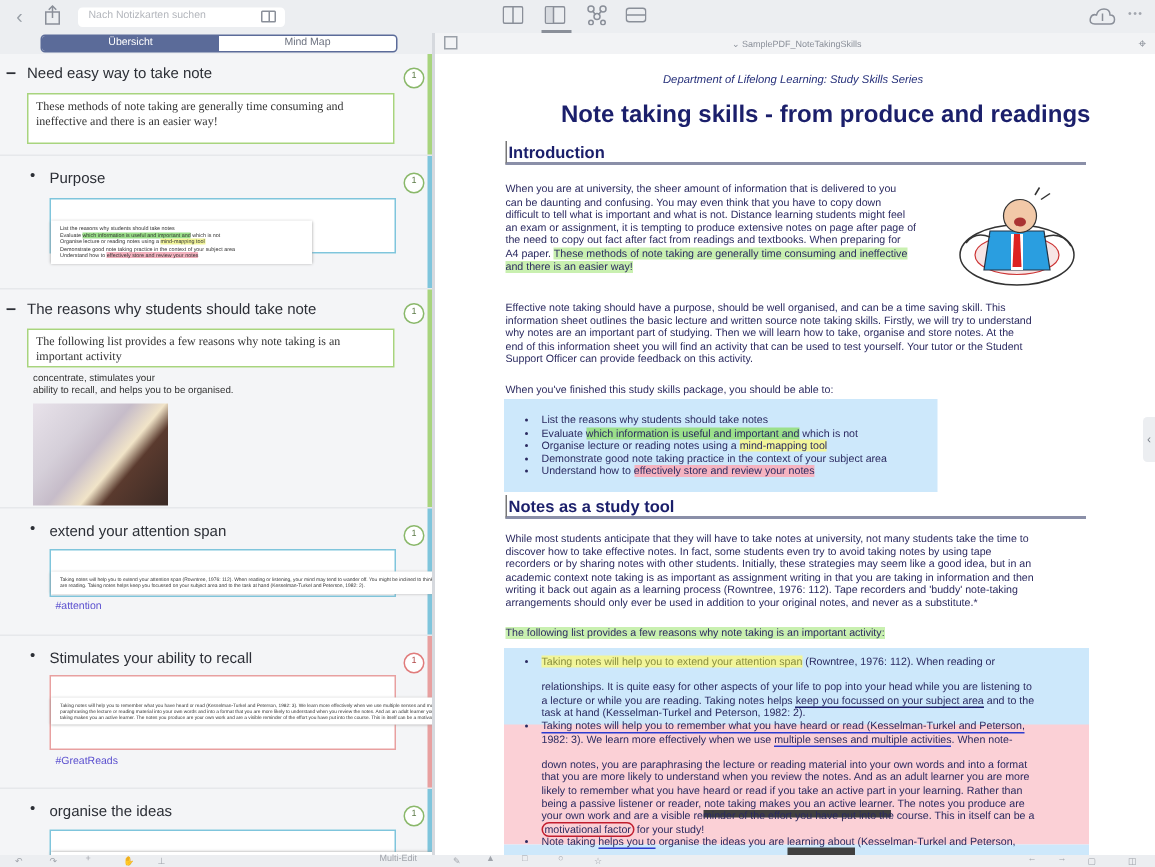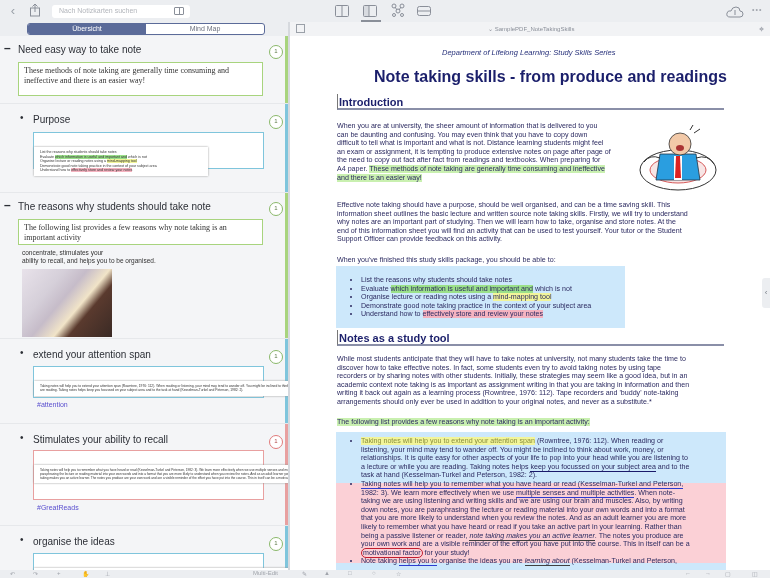--- a/index.html
+++ b/index.html
@@ -50,21 +50,21 @@
 .h1{position:absolute;left:84px;top:32px;font-size:16px;font-weight:bold;color:#1b1f6b;}
 .h2{position:absolute;left:47px;width:387px;height:16px;border-left:1px solid #777;border-bottom:2px solid #8a8fa8;font-size:11px;font-weight:bold;color:#1b1f6b;padding:2px 1px;}
 .para{position:absolute;left:47px;font-size:7.1px;line-height:8.6px;color:#2b2a60;}
 .hl-g{background:#c9f0b0;}
 .hl-y{background:#f2f59a;}
 .hl-r{background:#f5b3c0;}
 .hl-gg{background:#9be08a;}
 .bluebox{position:absolute;background:#cde8fb;}
 .pinkbox{position:absolute;background:#fbd0d6;}
 .ul-b{border-bottom:1px solid #1a1a6a;margin-top:35px;}
-.ul-r{border-bottom:1px solid #404040;font-style:italic;}
+.ul-r{border-bottom:5px solid #404040;}
 .cartoon{position:absolute;left:348px;top:88px;width:80px;height:70px;}
 .sidetab{position:absolute;left:762px;top:278px;width:8px;height:30px;background:#eceef1;border-radius:3px 0 0 3px;font-size:8px;color:#7a7f88;text-align:center;line-height:30px;}
 
 .bottombar{position:absolute;left:0;top:570px;width:770px;height:8px;background:#eceef1;font-size:6px;color:#a0a4ab;}
 .bottombar span{position:absolute;top:0;}
 </style>
 </head>
 <body>
 
 <div class="app">
@@ -275,29 +275,29 @@
 
       <div class="para" style="top:382px"><span class="hl-g">The following list provides a few reasons why note taking is an important activity:</span></div>
 
       <div class="bluebox" style="left:46px;top:396px;width:390px;height:52px"></div>
       <div class="pinkbox" style="left:46px;top:447px;width:390px;height:80px"></div>
       <div class="bluebox" style="left:46px;top:527px;width:390px;height:10px"></div>
 
       <ul class="para" style="top:401px;left:60px;list-style:disc;padding-left:11px;width:376px">
         <li>
           <span class="hl-y" style="color:#8a8f3f">Taking notes will help you to extend your attention span</span><span> (Rowntree, 1976: 112).  When reading or</span><br>
-          <span>listening, your mind may tend to wander off.  You might be inclined to think about work, money, or</span><br>
+          <br>
           <span>relationships.  It is quite easy for other aspects of your life to pop into your head while you are listening to</span><br>
           <span>a lecture or while you are reading.  Taking notes helps </span><span class="ul-b">keep you focussed on your subject area</span><span> and to the</span><br>
           <span>task at hand (Kesselman-Turkel and Peterson, 1982: 2).</span>
         </li>
         <li>
           <span class="ul-b" style="border-color:#2c3bd0">Taking notes will help you to remember what you have heard or read (Kesselman-Turkel and Peterson,</span><br>
           <span>1982: 3).  We learn more effectively when we use </span><span class="ul-b" style="border-color:#2c3bd0">multiple senses and multiple activities</span><span>.  When note-</span><br>
-          <span>taking we are using listening and writing skills and we are using our brain and muscles.  Also, by writing</span><br>
+          <br>
           <span>down notes, you are paraphrasing the lecture or reading material into your own words and into a format</span><br>
           <span>that you are more likely to understand when you review the notes.  And as an adult learner you are more</span><br>
           <span>likely to remember what you have heard or read if you take an active part in your learning.  Rather than</span><br>
           <span>being a passive listener or reader, </span><span class="ul-r">note taking makes you an active learner</span><span>.  The notes you produce are</span><br>
           <span>your own work and are a visible reminder of the effort you have put into the course.  This in itself can be a</span><br>
           <span style="border:1px solid #c21d2e;border-radius:6px;padding:0 1px">motivational factor</span><span> for your study!</span>
         </li>
         <li>
           <span>Note taking </span><span class="ul-b" style="border-color:#2c3bd0">helps you to</span><span> organise the ideas you are </span><span class="ul-r">learning about</span><span> (Kesselman-Turkel and Peterson,</span>
         </li>

